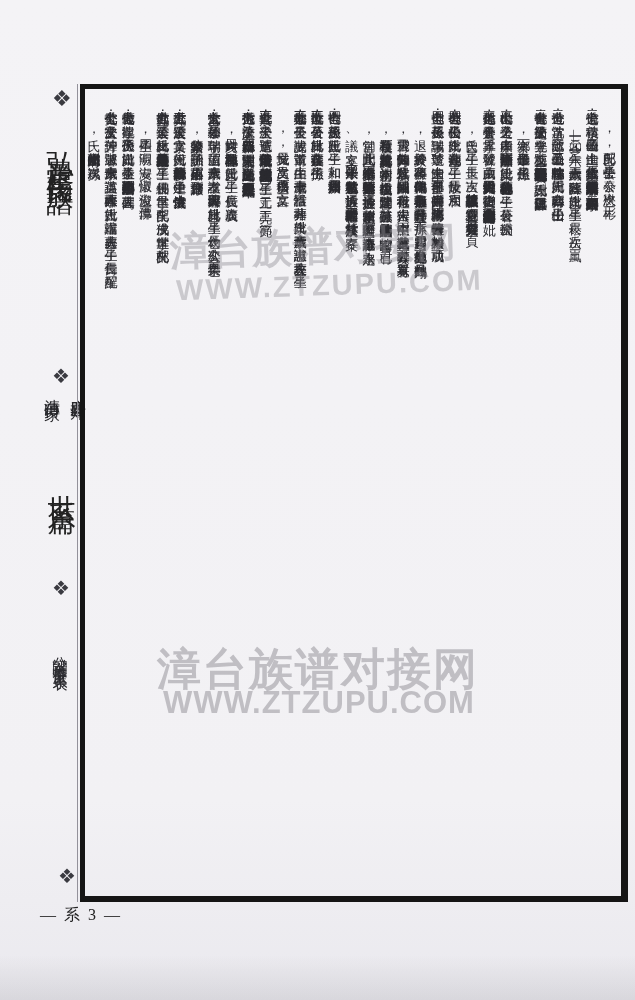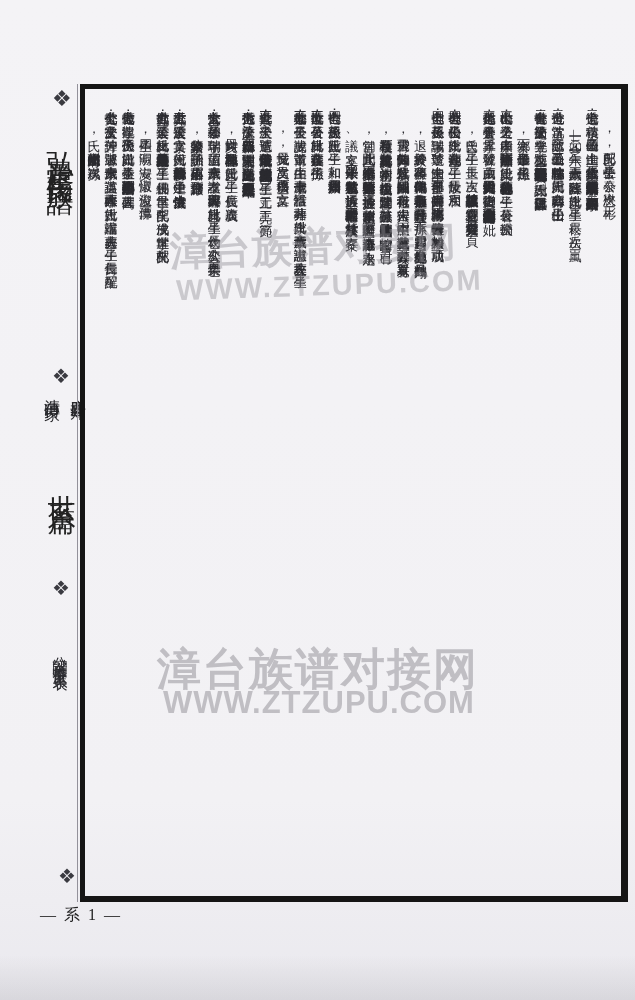--- a/index.html
+++ b/index.html
@@ -63,21 +63,21 @@
   </div>
 
   <div class="vtext section-title">世系篇</div>
 
   <div class="orn" style="left:52px;top:576px;font-size:20px;">❖</div>
 
   <div class="vtext subtitle">公譜閩粤本派世系表</div>
 
   <div class="orn" style="left:58px;top:864px;font-size:20px;">❖</div>
 
-  <div class="page-number">— 系 1 —</div>
+  <div class="page-number">— 系 3 —</div>
 
   <div class="frame">
     <div class="outerline"></div>
     <div class="cols">
         <div class="tcol indent">，配邱氏，生二子公常、公泰。次懋、三彬。</div>
         <div class="tcol">七二世適公：字積義，龜山公四子。由進士，任宗正丞宣教郎，生於宋哲宗元符三年庚辰四月十五日酉時，卒於高宗紹興卅二年壬午（西</div>
         <div class="tcol indent">元一一〇〇—（一一六二年），壽六十三歲，葬江陰縣。妣李氏，生三子，長崧、次岳、三嵐。</div>
         <div class="tcol">七二世造公：字沈首，號念三郎，龜山公五子。官翰林院編修。妣周氏，合葬縣南，生一子山松。</div>
         <div class="tcol">七二世奮春公：祐節公之次子，字先登，號友梅，生於宋紹興二十年庚午正月初九日亥時（西元一一五〇年）。妣謝氏，俱葬洋陂還口三</div>
         <div class="tcol indent">鄉寨下，金龜帶子形，生一子超孫。</div>

